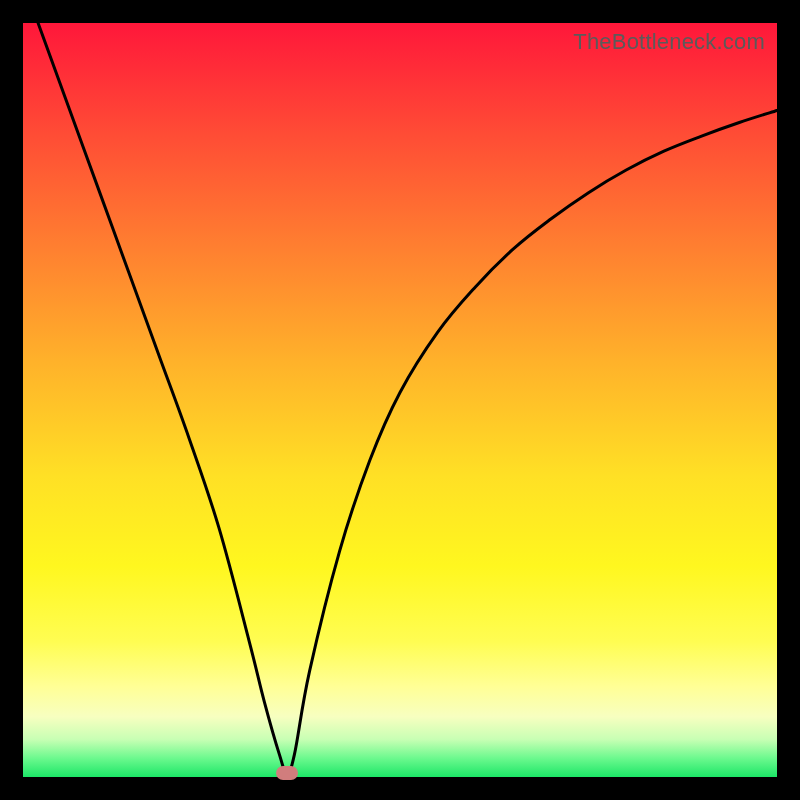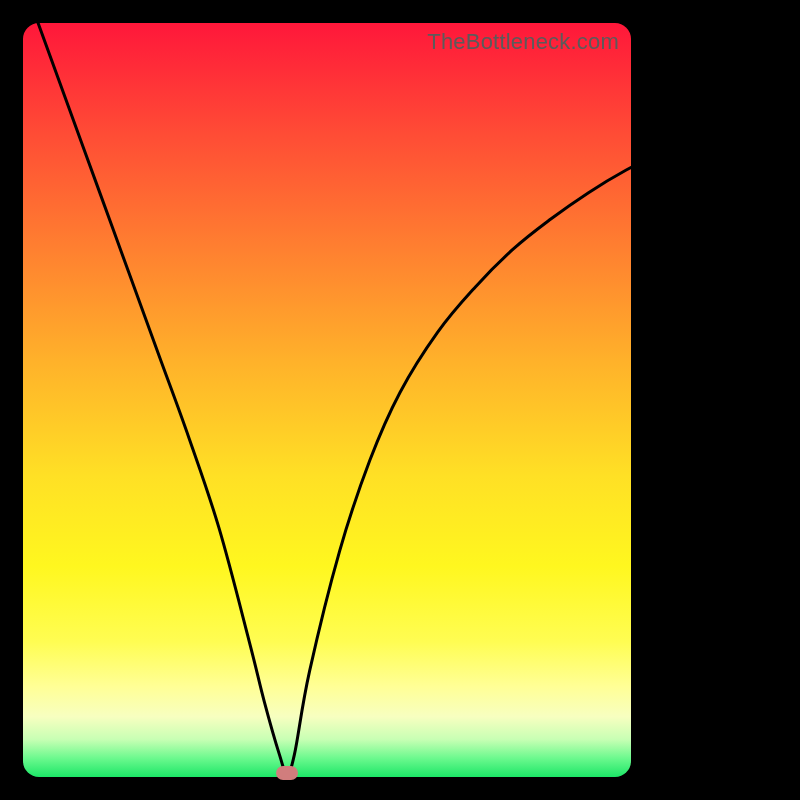--- a/index.html
+++ b/index.html
@@ -7,37 +7,36 @@
   .frame {
     position: relative;
     width: 800px;
     height: 800px;
     background: #000;
   }
   .plot-area {
     position: absolute;
     left: 23px;
     top: 23px;
-    width: 608px;
+    width: 754px;
     height: 754px;
     background: linear-gradient(to bottom,
       #ff173a 0%,
       #ff4d35 15%,
       #ff8030 30%,
       #ffb22a 45%,
       #ffe025 60%,
       #fff71f 72%,
       #fffd52 82%,
       #ffff96 88%,
       #f7ffc0 92%,
       #c8ffb4 95%,
       #6cf98e 97.5%,
       #1ce667 100%
     );
-    border-radius: 16px;
   }
   .watermark {
     position: absolute;
     top: 6px;
     right: 12px;
     font-family: Arial, Helvetica, sans-serif;
     font-size: 22px;
     color: #5b5b5b;
     font-weight: 500;
     letter-spacing: 0.2px;

